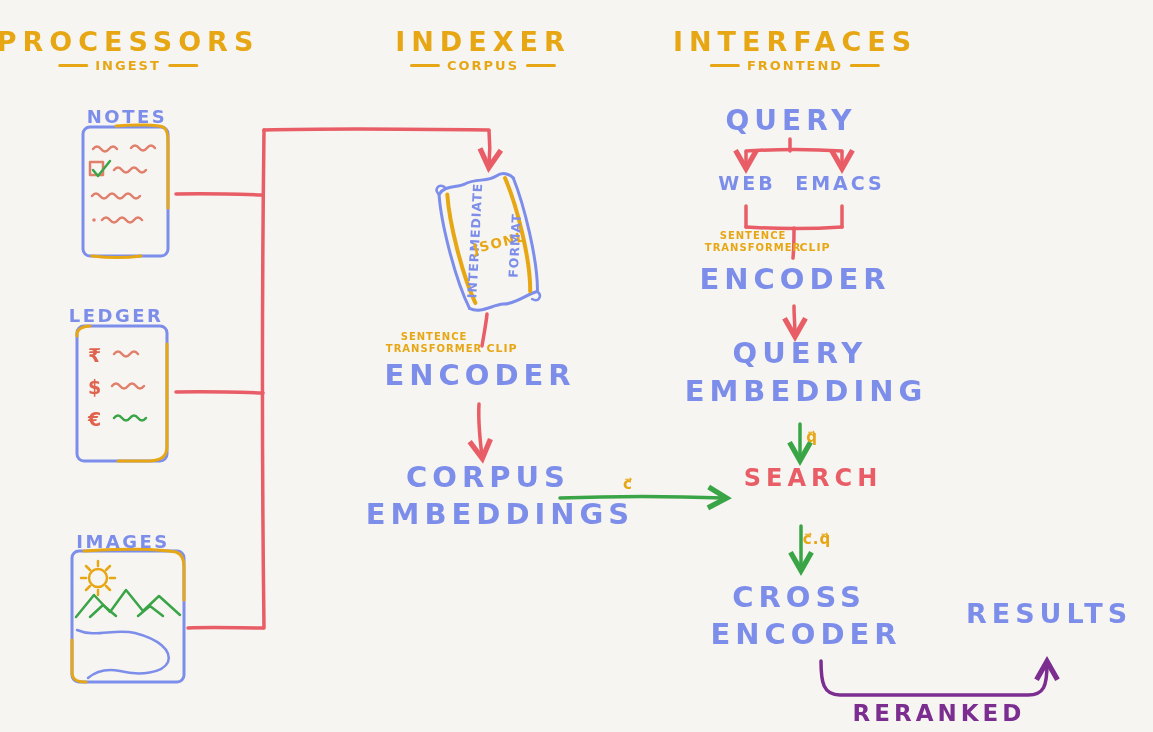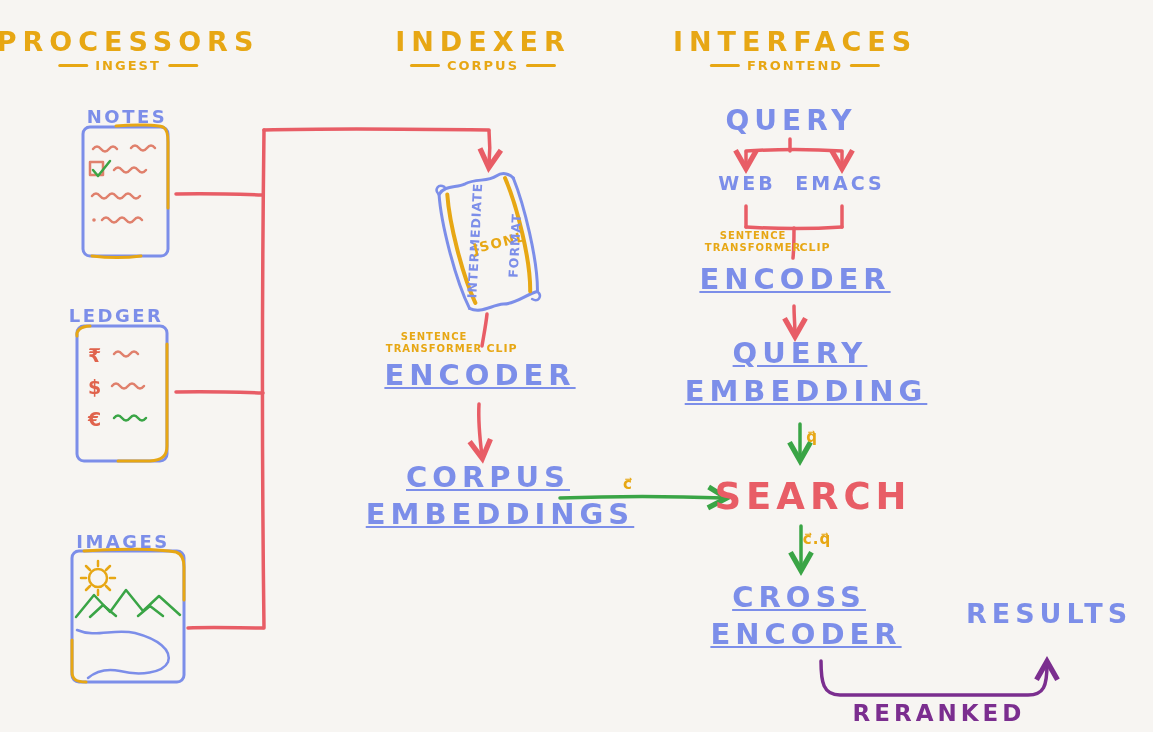--- a/index.html
+++ b/index.html
@@ -13,22 +13,22 @@
   .yellow { color:var(--yellow,#e7a714); }
   .blue   { color:var(--blue,#7c8ee9); }
   .red    { color:var(--red,#e85d66); }
   .purple { color:var(--purple,#7b2e8f); }
 
   .col-title { font-size:27px; letter-spacing:6px; }
   .subtitle  { display:flex; align-items:center; gap:7px; font-size:13px; letter-spacing:2px; font-weight:bold; }
   .dash { display:inline-block; width:30px; height:3px; background:var(--yellow,#e7a714); border-radius:2px; }
 
   .card-label { font-size:18px; letter-spacing:2.5px; }
-  .big   { font-size:29px; letter-spacing:5px;text-decoration:underline; }
-  .huge  { font-size:37px; letter-spacing:5px;margin-top:11px; }
+  .big   { font-size:29px; letter-spacing:5px; }
+  .huge  { font-size:24px; letter-spacing:5px; }
   .mid   { font-size:19px; letter-spacing:3px; }
   .query { font-size:28px; letter-spacing:5px; }
   .results { font-size:27px; letter-spacing:5px; }
   .reranked { font-size:23px; letter-spacing:4px; }
   .model { font-size:10px; letter-spacing:1px; }
   .model-clip { font-size:11px; letter-spacing:1px; }
   .vec { font-size:15px; letter-spacing:1px; }
 
   
   .ln { fill:none; stroke-linecap:round; stroke-linejoin:round; stroke-width:3.5px; }

